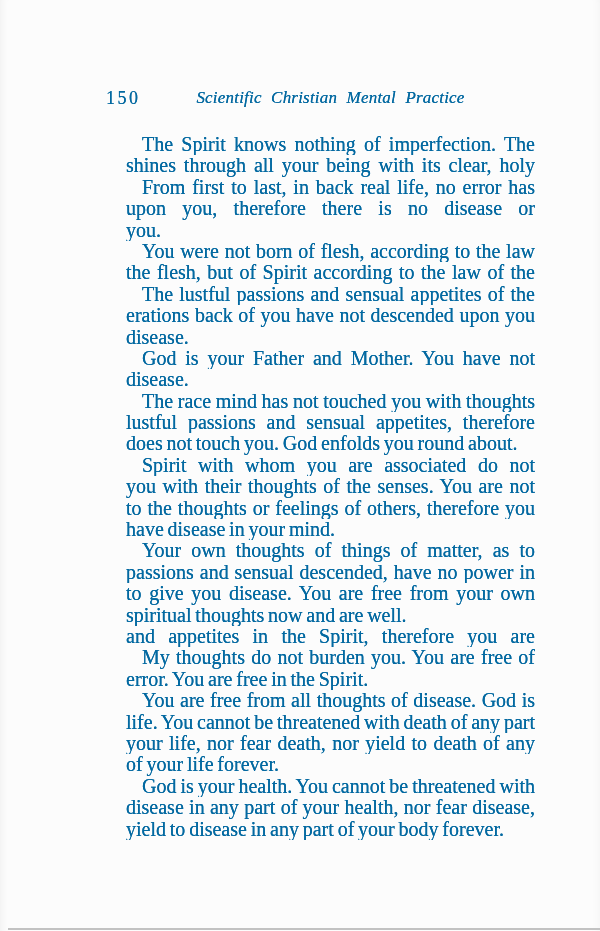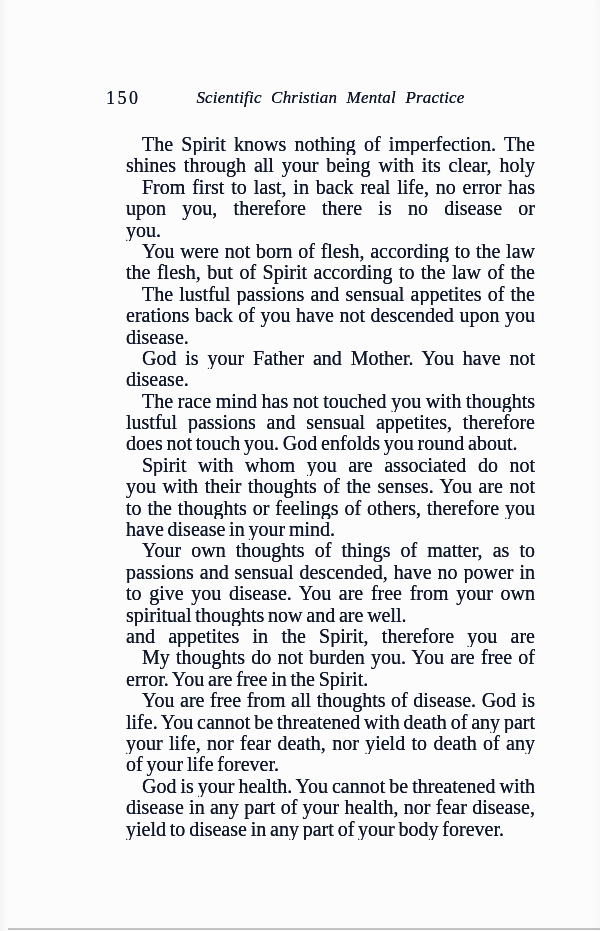--- a/index.html
+++ b/index.html
@@ -7,21 +7,21 @@
     padding: 0;
     background: #ffffff;
   }
   .page {
     position: relative;
     width: 600px;
     height: 931px;
     background: #fcfcfc;
     overflow: hidden;
     font-family: "Liberation Serif", serif;
-    color: #0f172a;
+    color: #0369a1;
     box-shadow: inset 8px 0 10px -8px rgba(0,0,0,0.07),
                 inset -8px 0 10px -8px rgba(0,0,0,0.05);
   }
   .running-header {
     position: absolute;
     top: 88px;
     left: 126px;
     width: 409px;
     height: 22px;
   }

